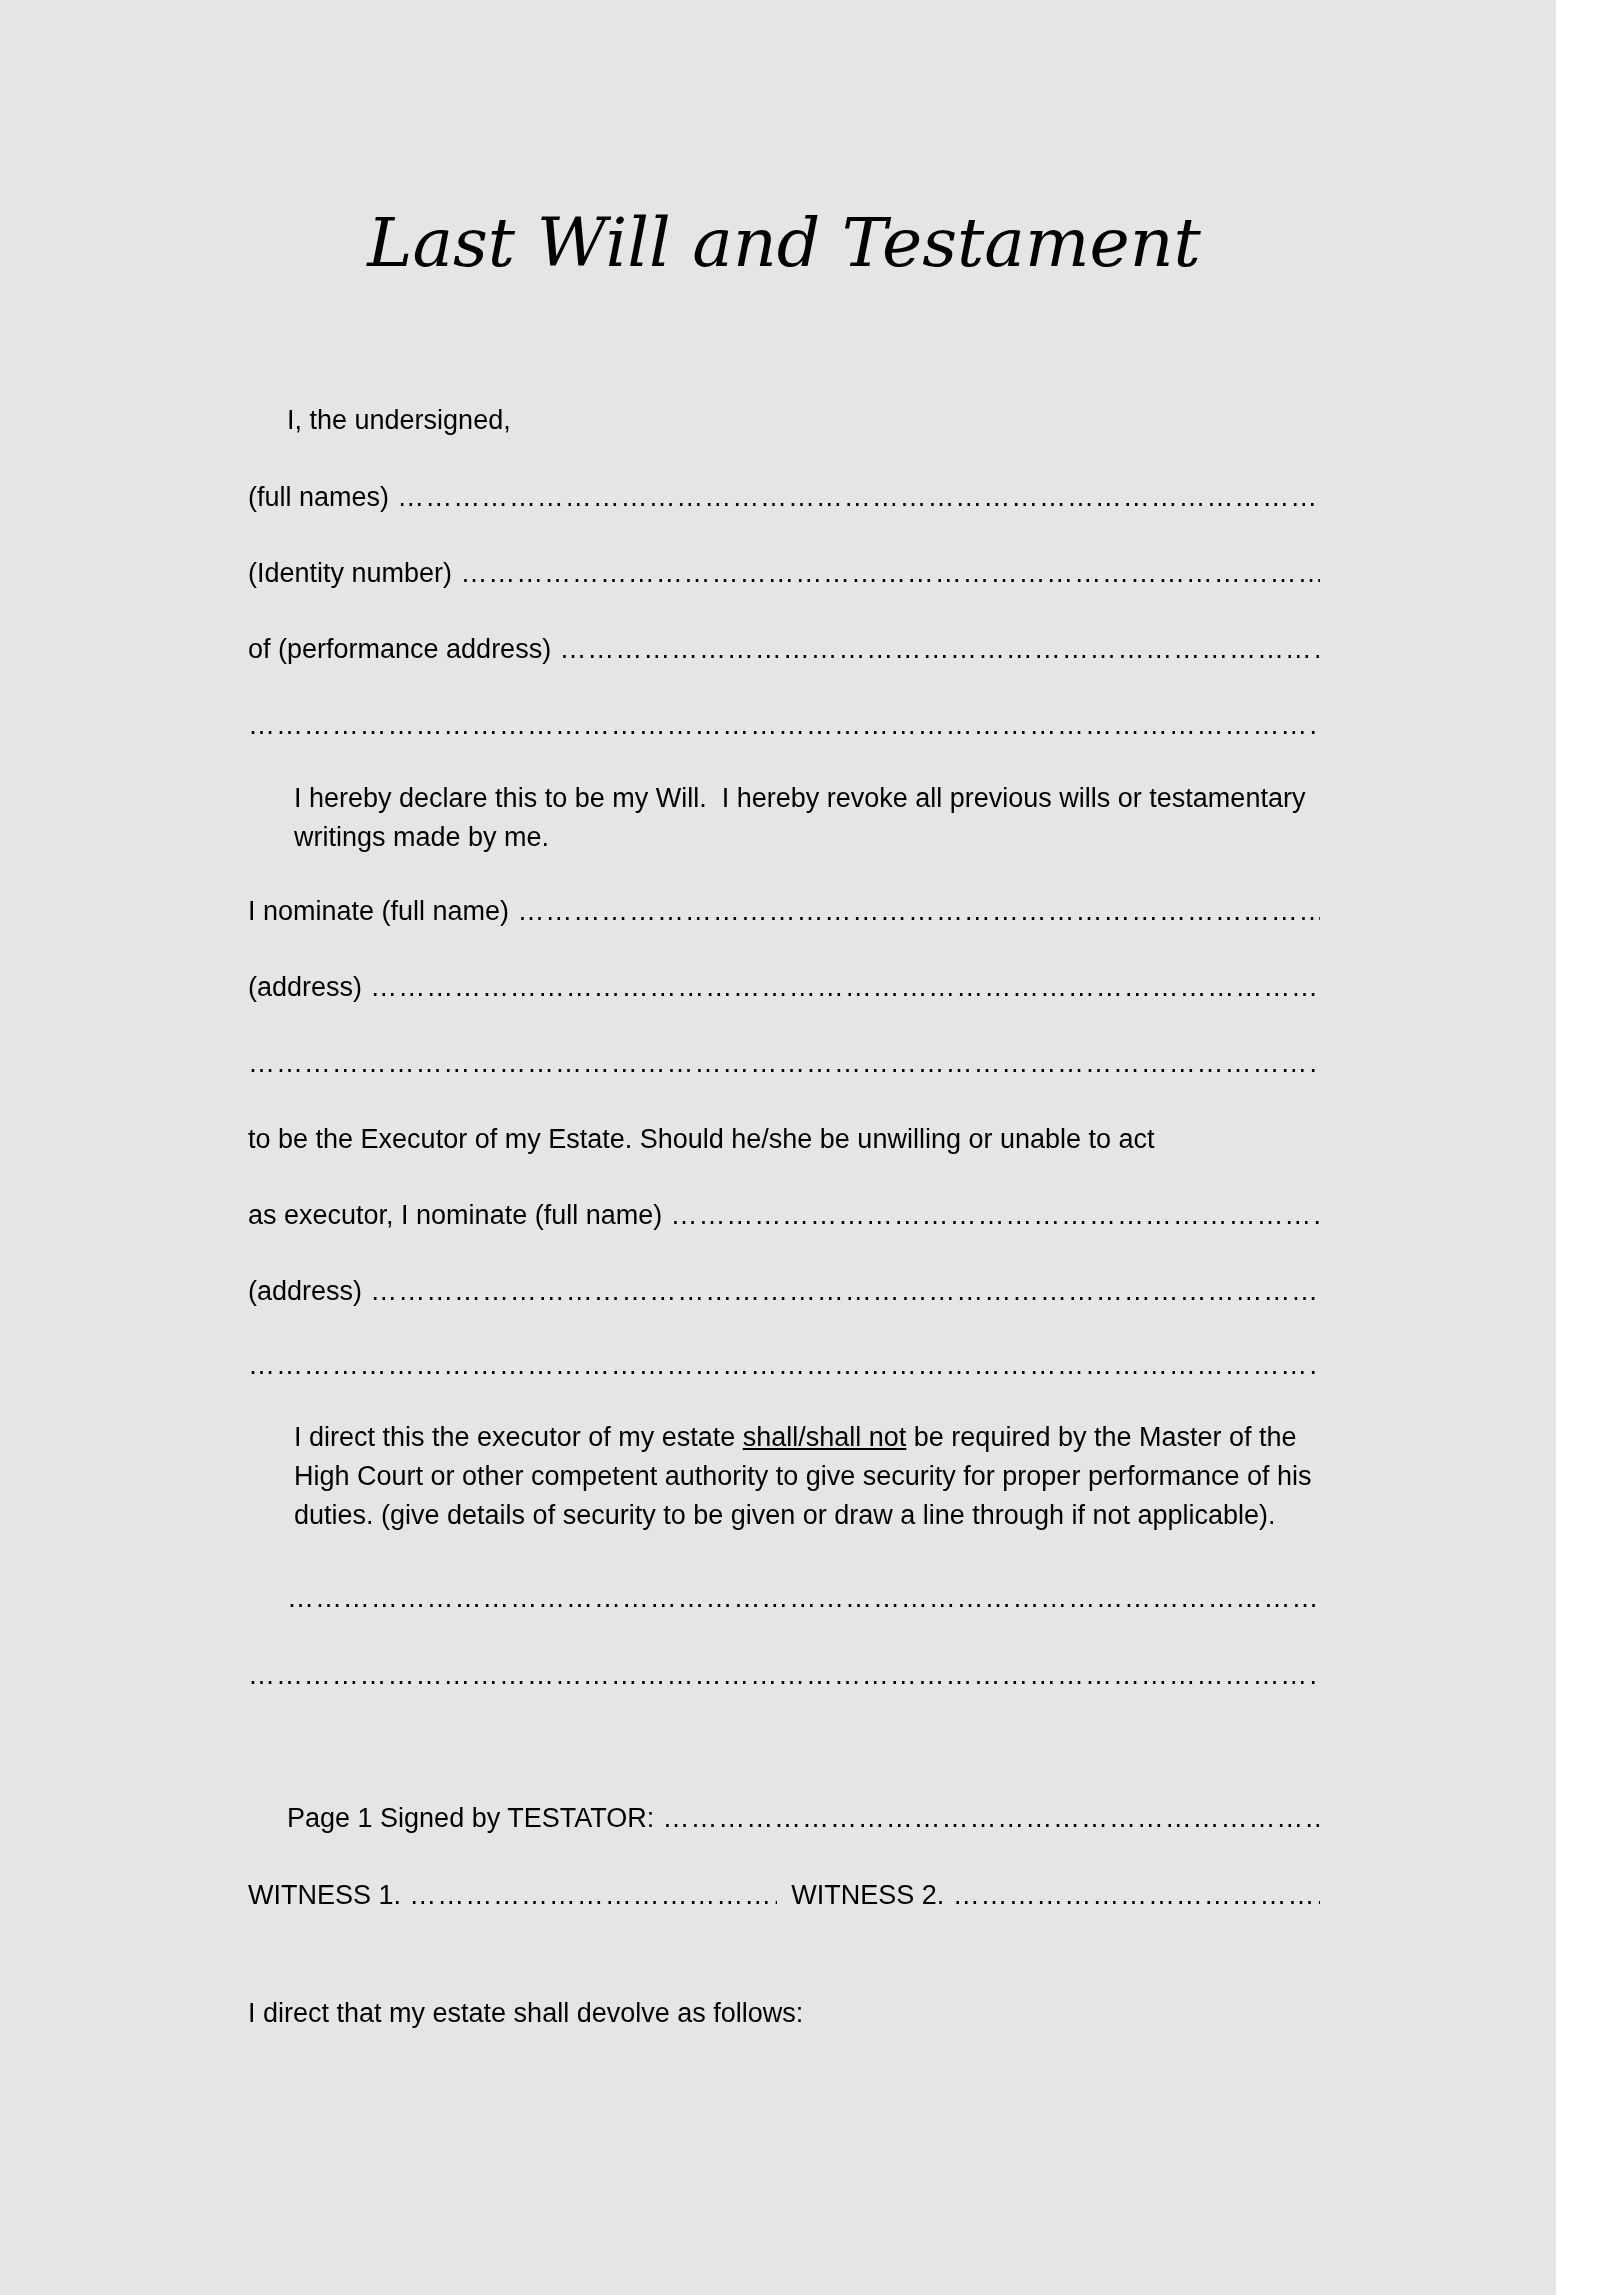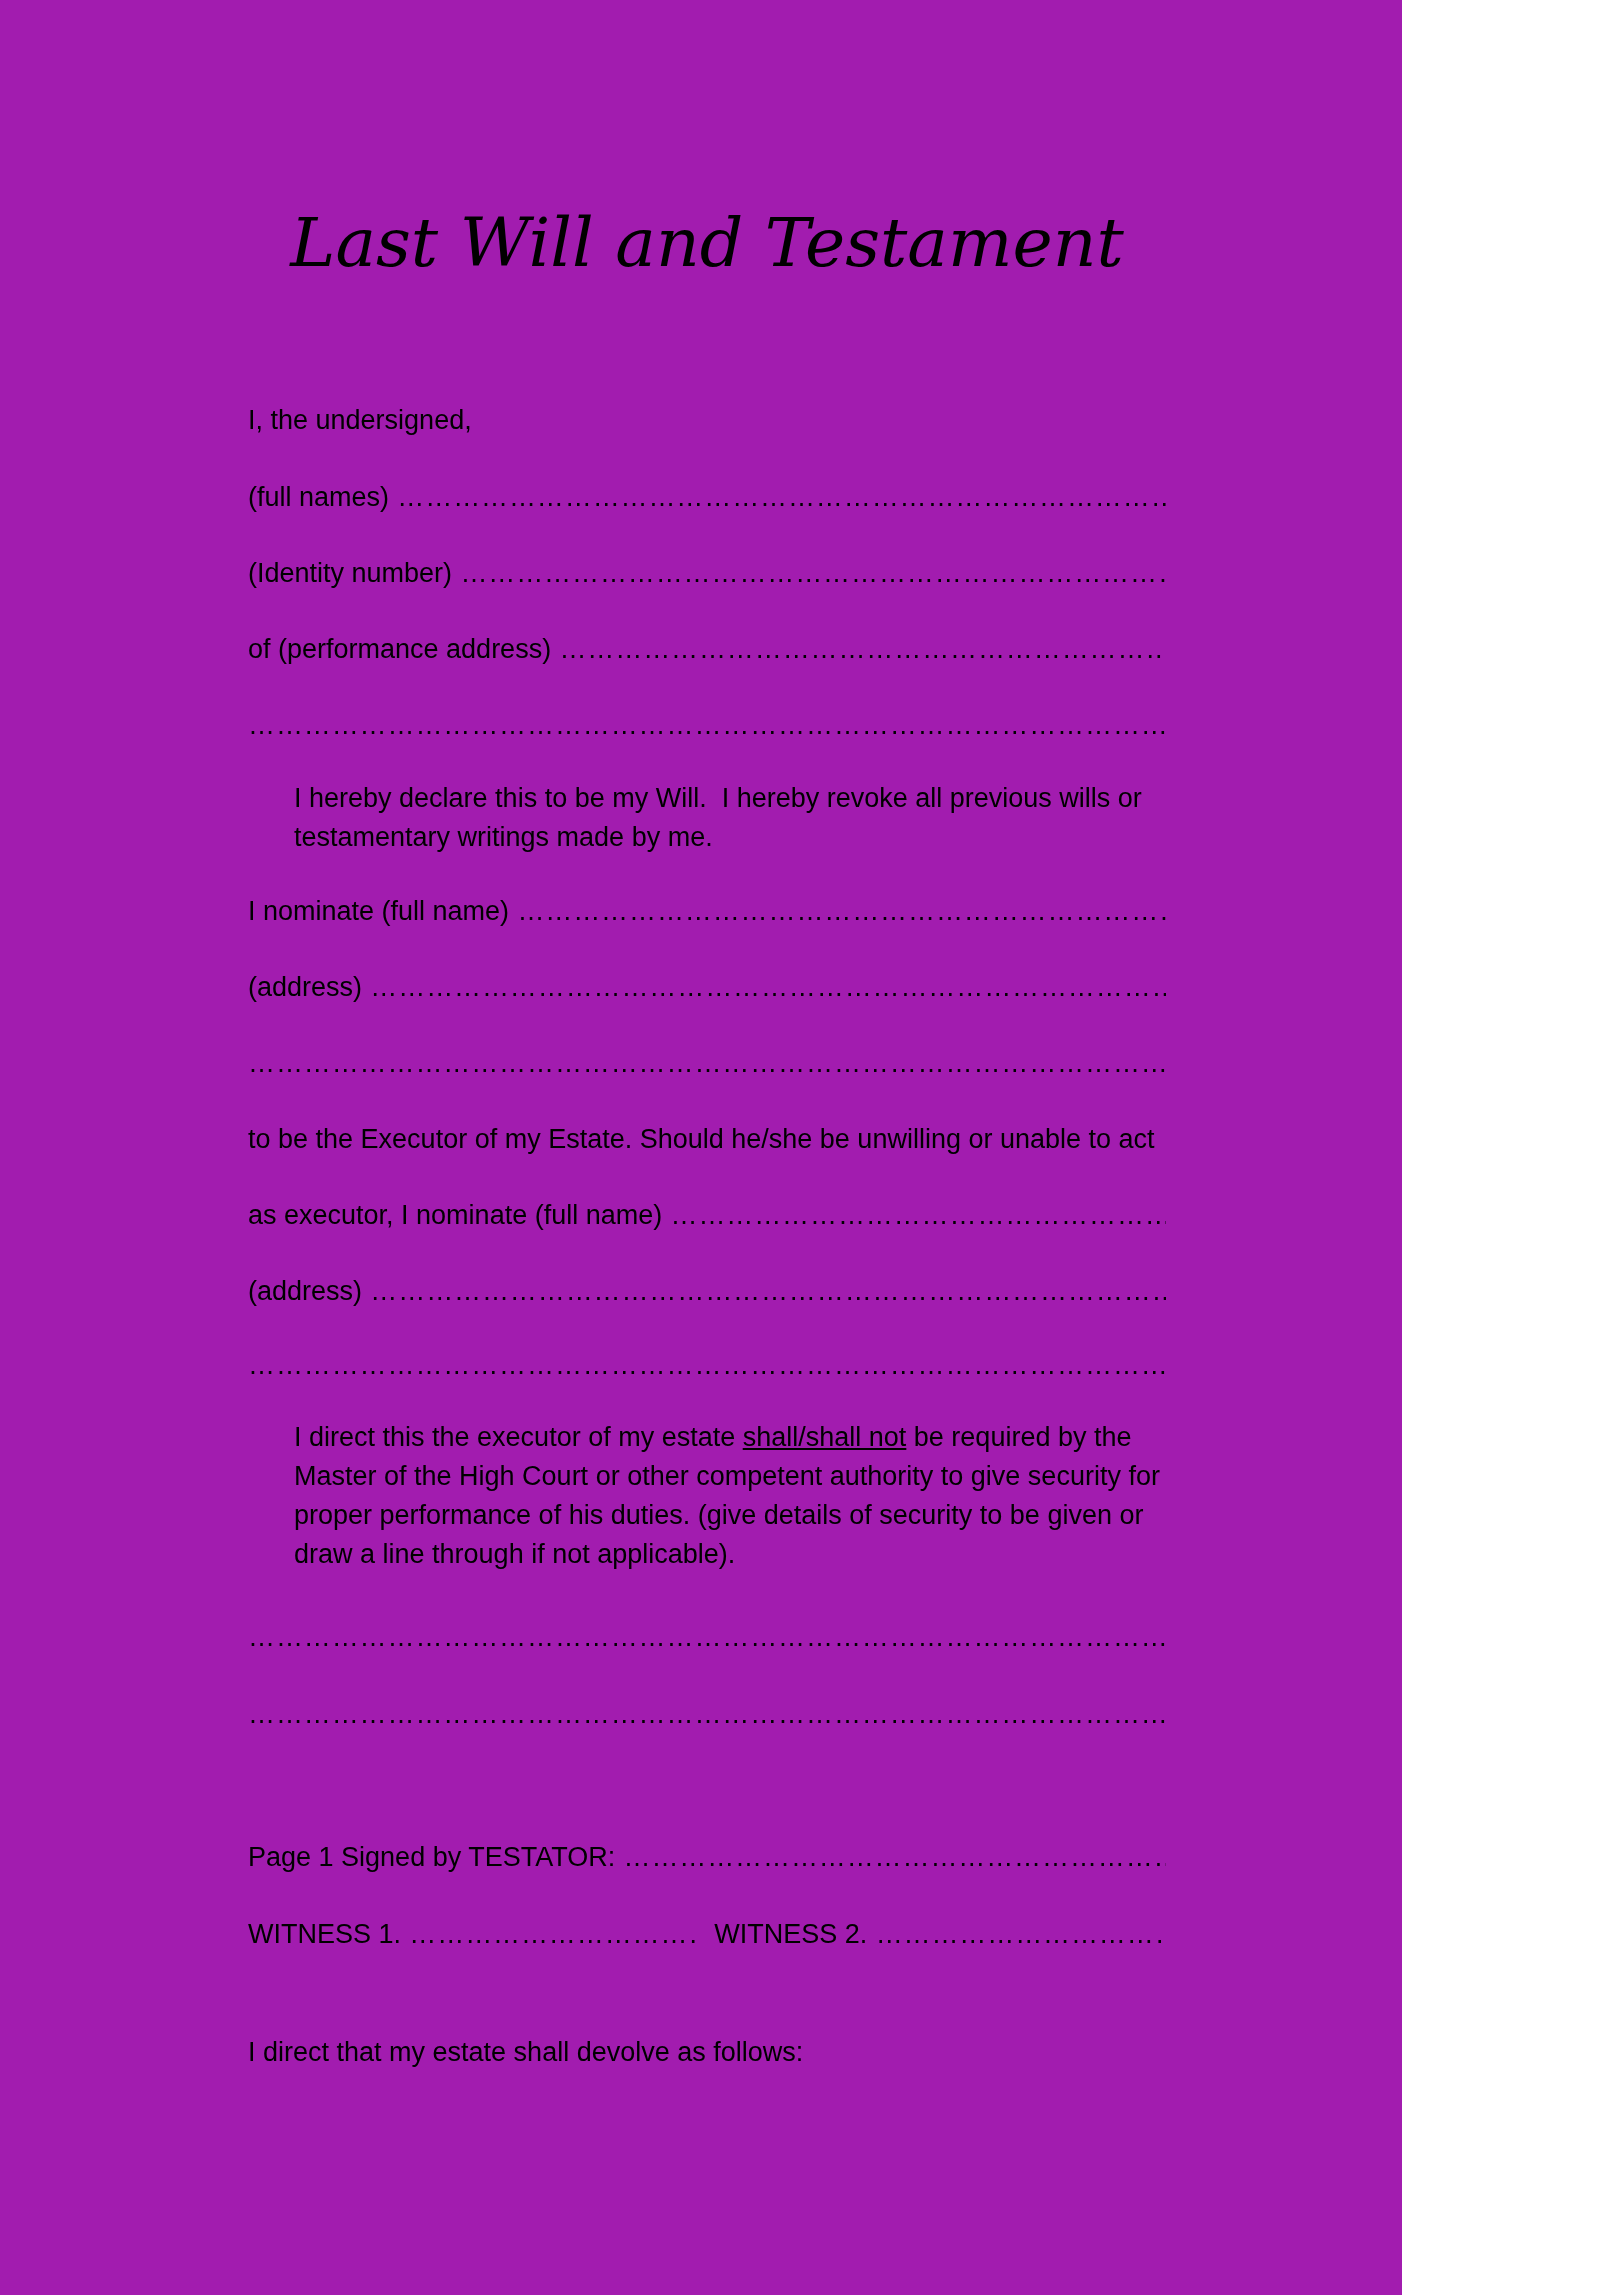--- a/index.html
+++ b/index.html
@@ -5,23 +5,23 @@
   * { margin: 0; padding: 0; box-sizing: border-box; }
   html, body { background: #ffffff; }
   body {
     width: 1623px;
     height: 2296px;
     font-family: "Liberation Sans", sans-serif;
     color: #000000;
     overflow: hidden;
   }
   .page {
-    width: 1402px;
+    width: 1556px;
     height: 2296px;
-    background: #a21caf;
+    background: #e5e5e5;
     padding: 204px 236px 18px 248px;
   }
   .title {
     font-family: "DejaVu Serif", serif;
     font-style: italic;
     font-weight: normal;
     font-size: 68px;
     line-height: 78px;
     text-align: center;
     margin-bottom: 119px;
@@ -53,21 +53,21 @@
   .dots-full {
     overflow: hidden;
     white-space: nowrap;
     letter-spacing: 0.9px;
   }
   .underline { text-decoration: underline; }
   .declare-para { max-width: 1065px; margin-bottom: 35px; }
   .mb-36 { margin-bottom: 33px; }
   .mb-37 { margin-bottom: 34px; }
   .mb-38 { margin-bottom: 35px; }
-  .mb-41 { margin-bottom: 38px; }
+  .mb-41 { margin-bottom: 38px; margin-left: 39px; }
   .mb-48 { margin-bottom: 44px; }
   .mb-103 { margin-bottom: 79px; }
   .mb-113 { margin-bottom: 104px; }
   .mb-0 { margin-bottom: 16px; }
   .gap-right { margin-right: 14.7px; }
 </style>
 </head>
 <body>
 
 <div class="page">

